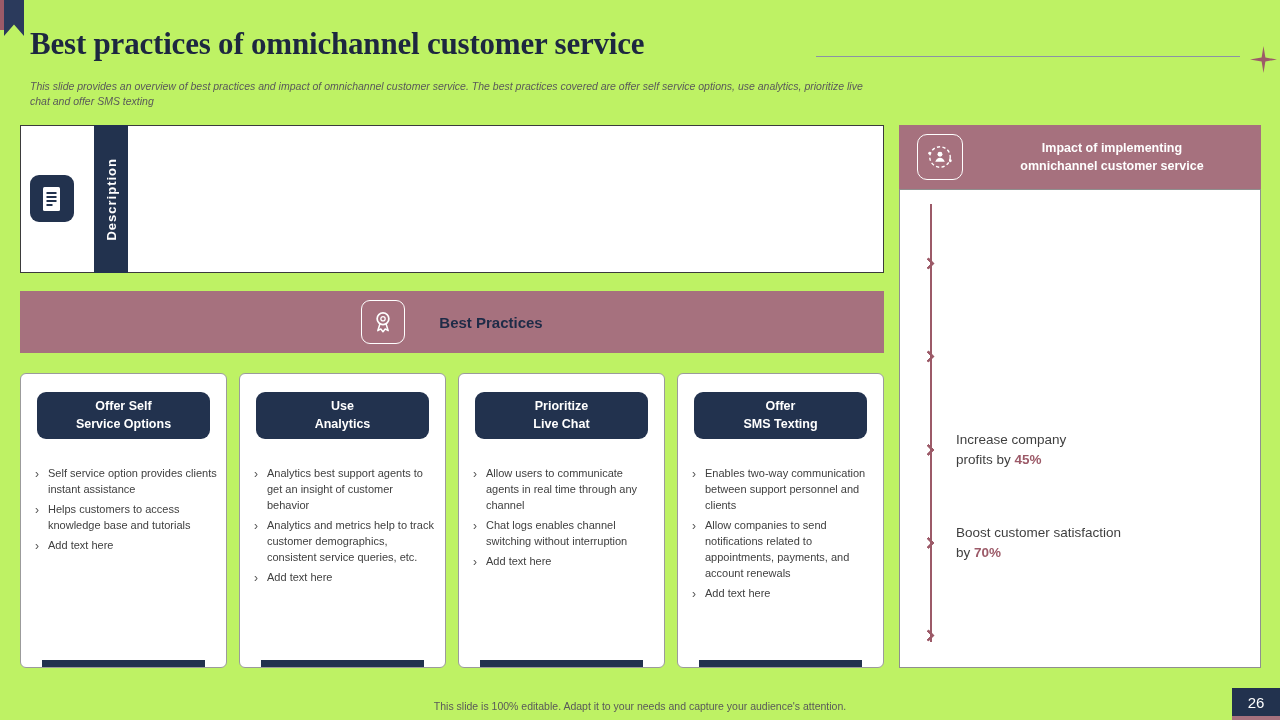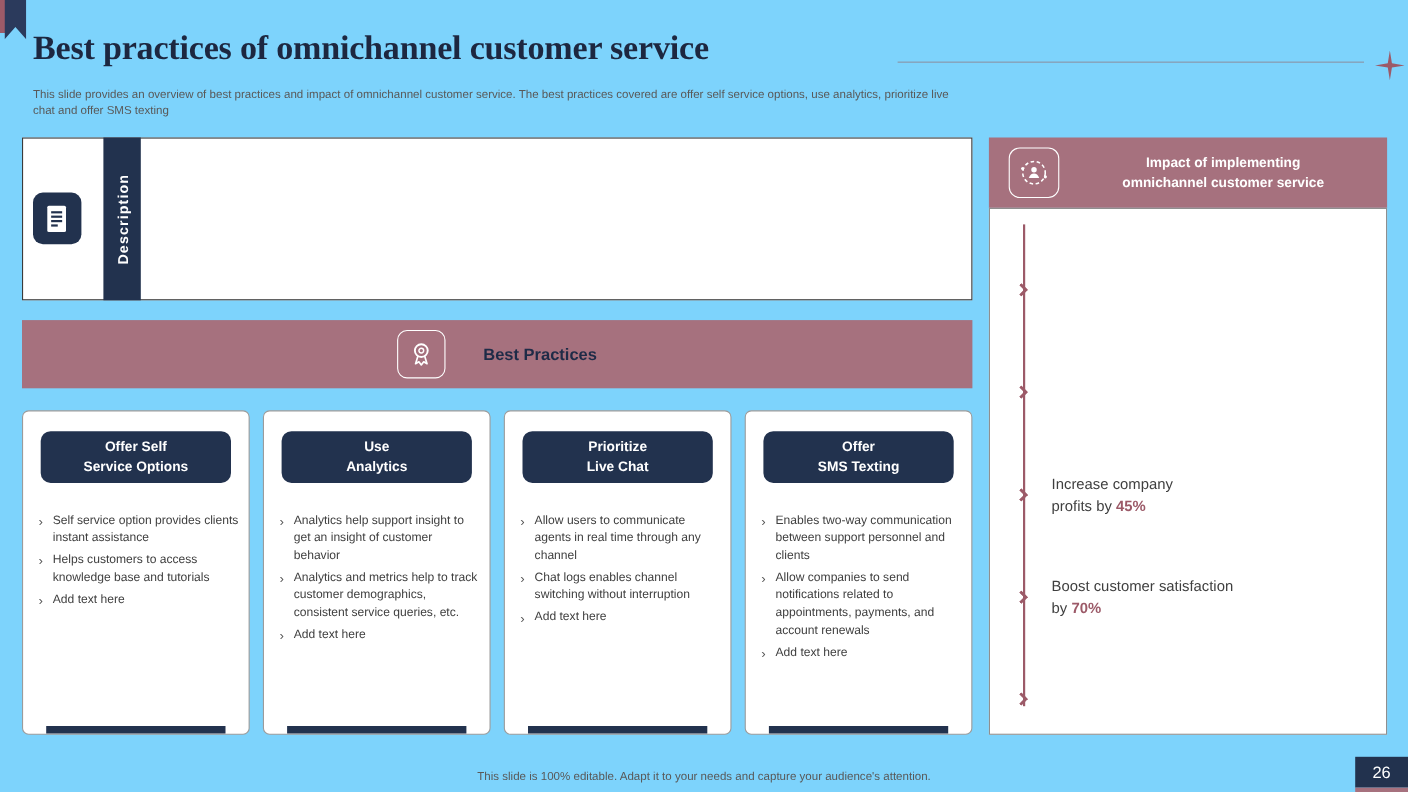--- a/index.html
+++ b/index.html
@@ -1,30 +1,30 @@
 <!DOCTYPE html>
 <html><head>
 <meta charset="utf-8">
 <style>
   * { margin:0; padding:0; box-sizing:border-box; }
   body { background:#ffffff; font-family:"Liberation Sans","DejaVu Sans",sans-serif; }
-  .slide { position:relative; width:1280px; height:720px; background:#7dd3fc; overflow:hidden; }
+  .slide { position:relative; width:1280px; height:720px; background:#bef264; overflow:hidden; }
 
   
   .corner-rose { position:absolute; left:0; top:0; width:9px; height:30px; background:#9c5a68; }
   .corner-flag { position:absolute; left:4px; top:0; width:20px; height:36px; background:#2b3a5c;
                  clip-path:polygon(0 0,100% 0,100% 100%,50% 68%,0 100%); }
 
   
   .title { position:absolute; left:30px; top:26px; font-family:"Liberation Serif","DejaVu Serif",serif;
            font-size:31px; font-weight:700; color:#1d2740; letter-spacing:-0.2px; }
   .title-line { position:absolute; left:816px; top:56px; width:424px; height:1px; background:#8b93a5; }
   .sparkle { position:absolute; left:1250px; top:46px; width:27px; height:27px; background:#9c5a68;
              clip-path:polygon(50% 0,57% 43%,100% 50%,57% 57%,50% 100%,43% 57%,0 50%,43% 43%); }
-  .subtitle { position:absolute; left:30px; top:79px; width:840px; font-size:10.5px; line-height:1.45; color:#595959; }
+  .subtitle { position:absolute; left:30px; top:79px; width:840px; font-size:10.5px; line-height:1.45; color:#595959;font-style:italic; }
 
   
   .desc-box { position:absolute; left:20px; top:125px; width:864px; height:148px; border:1px solid #3b3b3b; background:#fff; }
   .desc-icon { position:absolute; left:30px; top:175px; width:44px; height:47px; background:#22324e; border-radius:9px;
                display:flex; align-items:center; justify-content:center; }
   .desc-bar { position:absolute; left:94px; top:125px; width:34px; height:148px; background:#22324e;
               display:flex; align-items:center; justify-content:center; }
   .desc-bar-text { writing-mode:vertical-rl; transform:rotate(180deg); color:#fff; font-weight:bold;
                    font-size:13px; letter-spacing:1px; }
   .desc-text { position:absolute; left:155px; top:125px; width:712px; height:148px; display:flex; align-items:center;
@@ -133,21 +133,21 @@
       </div>
       <div class="card-strip"></div>
     </div>
 
     <div class="card">
       <div class="card-pill">Use
 Analytics</div>
       <div class="card-bullets">
         <div class="bullet">
           <span class="bullet-marker">›</span>
-          <span class="bullet-text">Analytics help support insight to get an insight of customer behavior</span>
+          <span class="bullet-text">Analytics best support agents to get an insight of customer behavior</span>
         </div>
         <div class="bullet">
           <span class="bullet-marker">›</span>
           <span class="bullet-text">Analytics and metrics help to track customer demographics, consistent service queries, etc.</span>
         </div>
         <div class="bullet">
           <span class="bullet-marker">›</span>
           <span class="bullet-text">Add text here</span>
         </div>
       </div>

